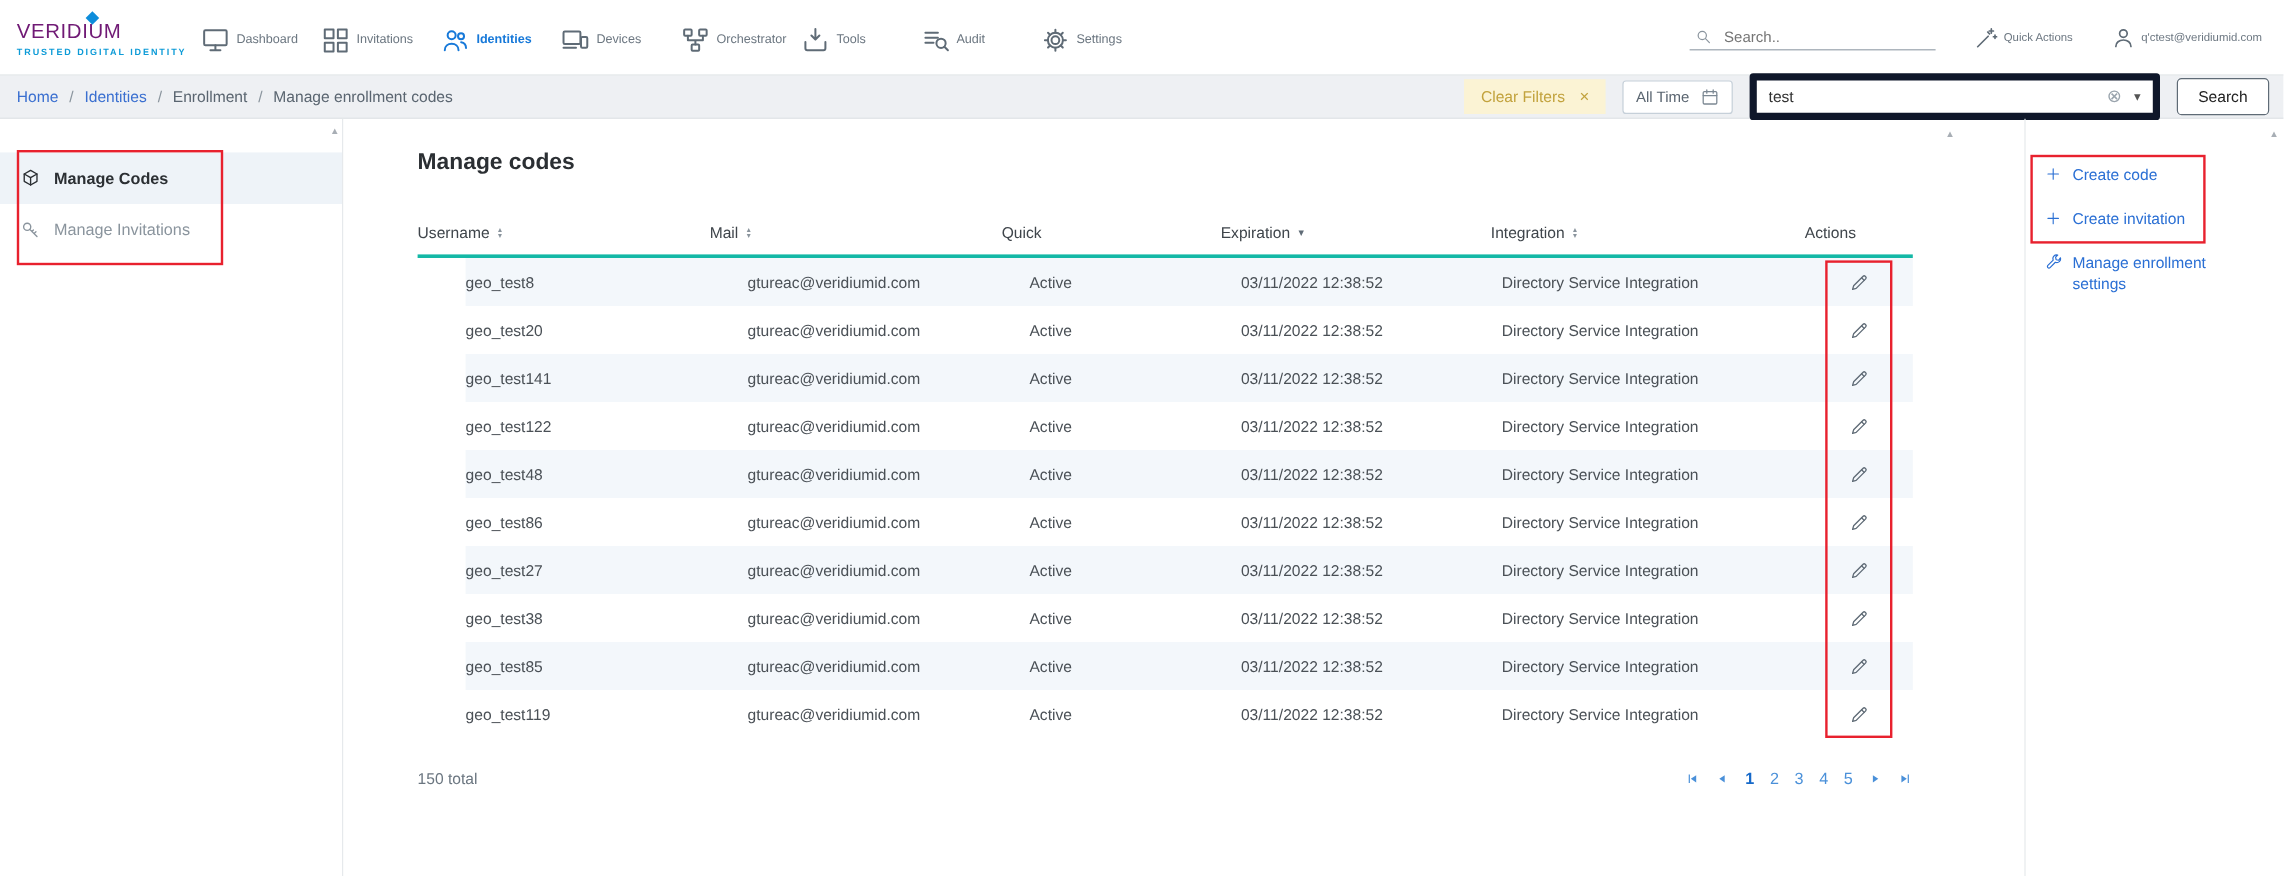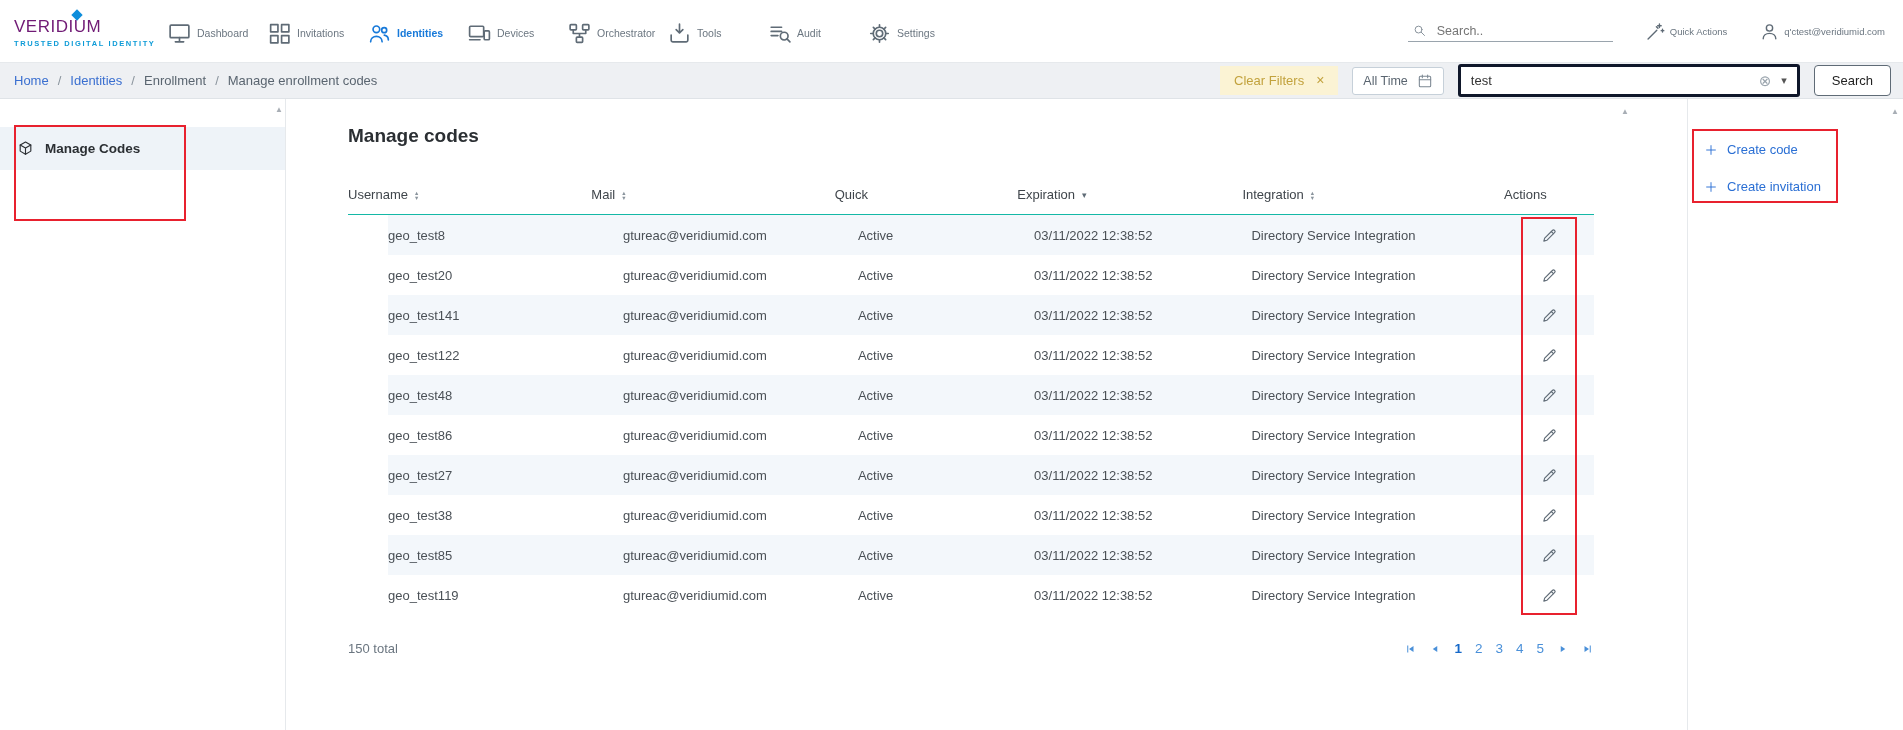--- a/index.html
+++ b/index.html
@@ -36,21 +36,21 @@
   .breadcrumb { display:flex; gap:9px; font-size:13px; align-items:center; }
   .crumb { color:#5a6570; }
   .crumb.link { color:#3a6fd0; cursor:pointer; }
   .crumb-sep { color:#8a949d; }
   .filter-area { margin-left:auto; display:flex; align-items:center; gap:14px; }
   .clear-filters { background:#fbf3d4; color:#c2a23d; font-size:13px; padding:7px 14px; display:flex; gap:12px; align-items:center; cursor:pointer; }
   .clear-x { font-size:14px; line-height:13px; }
   .time-box { background:#fff; border:1px solid #c6d0d9; border-radius:3px; padding:5px 10px; display:flex; align-items:center; gap:9px; font-size:12.5px; color:#5a6570; cursor:pointer; }
   .time-box .cal-icon { width:16px; height:16px; color:#7c8893; }
   .time-box .cal-icon svg { width:100%; height:100%; }
-  .filter-search { background:#fff; border:3px solid #0f172a; border-radius:3px; display:flex; align-items:center; padding:6px 10px; width:342px; }
+  .filter-search { background:#fff; border:6px solid #0f172a; border-radius:3px; display:flex; align-items:center; padding:6px 10px; width:342px; }
   .filter-search input { border:none; outline:none; flex:1; font-size:13px; color:#333; background:transparent; }
   .fs-clear { color:#9aa4ad; font-size:15px; cursor:pointer; margin-right:10px; line-height:14px; }
   .fs-dd { color:#555; font-size:11px; cursor:pointer; }
   .search-btn { background:#fff; border:1px solid #5f6b76; border-radius:4px; padding:7px 17px; font-size:13px; color:#222; cursor:pointer; }
 
   
   .page-body { display:flex; height:631px; position:relative; }
   .scroll-arrow { position:absolute; font-size:8px; color:#a8aeb5; cursor:pointer; }
 
   .left-sidebar { width:286px; border-right:1px solid #e6e9ec; position:relative; }
@@ -59,40 +59,40 @@
   .side-item .side-icon { width:17px; height:17px; }
   .side-item .side-icon svg { width:100%; height:100%; }
   .side-item.active { background:#eef3f8; color:#2b2f33; font-weight:bold; }
   .red-box { border:2px solid #e8212e; position:absolute; pointer-events:none; }
   .red-box-sidebar { left:14px; top:26px; width:172px; height:96px; }
 
   main { flex:1; padding:26px 0 0 62px; position:relative; }
   .main-title { font-size:19px; font-weight:bold; color:#2b2f33; margin-bottom:28px; }
   .table-wrap { position:relative; width:1246px; }
   .grid-row { display:grid; grid-template-columns:2fr 2fr 1.5fr 1.85fr 2.15fr 90px; align-items:center; }
-  .thead { border-bottom:1px solid #14b8a6; height:40px; font-size:13px; color:#3f454b; }
+  .thead { border-bottom:3px solid #14b8a6; height:40px; font-size:13px; color:#3f454b; }
   .th { display:flex; align-items:center; gap:7px; }
   .sort { display:flex; flex-direction:column; font-size:6.5px; line-height:5px; color:#8a949d; }
   .sort-single { font-size:9px; color:#5f6b76; }
   .tr { height:40px; font-size:13px; color:#4a5056;margin-left:40px; }
   .tr.alt { background:#f3f7fb; }
   .td.actions { display:flex; justify-content:center; }
   .pencil { width:17px; height:17px; color:#5f6b76; cursor:pointer; }
   .pencil svg { width:100%; height:100%; }
   .red-box-actions { top:42px; height:398px; left:calc(100% - 73px); width:56px; }
 
   .table-footer { display:flex; justify-content:space-between; align-items:center; width:1246px; margin-top:26px; font-size:13px; color:#6b7680; }
   .pagination { display:flex; align-items:center; gap:13px; color:#4a90d9; }
   .pag-arrow { width:12px; height:12px; cursor:pointer; color:#4a90d9; }
   .pag-arrow svg { width:100%; height:100%; }
   .page-num { cursor:pointer; font-size:13.5px; color:#4a90d9; }
   .page-num.current { font-weight:bold; color:#1669c9; }
 
   .right-panel { width:216px; border-left:1px solid #e6e9ec; position:relative; padding:34px 10px 0 16px; }
-  .rp-link { display:flex; align-items:flex-end; gap:9px; color:#2a6fd4; font-size:13px; cursor:pointer; height:24px; margin-bottom:13px; }
+  .rp-link { display:flex; align-items:center; gap:9px; color:#2a6fd4; font-size:13px; cursor:pointer; height:24px; margin-bottom:13px; }
   .rp-link .rp-icon { width:14px; height:14px; }
   .rp-link .rp-icon svg { width:100%; height:100%; }
   .red-box-create { left:4px; top:30px; width:146px; height:74px; }
   .rp-settings { display:flex; gap:8px; color:#2a6fd4; font-size:13px; cursor:pointer; margin-top:16px; line-height:1.35; align-items:flex-start; }
   .rp-settings .rp-icon { width:15px; height:15px; margin-top:1px; }
   .rp-settings .rp-icon svg { width:100%; height:100%; }
   .rp-settings span { width:114px; }
 </style>
 </head>
 <body>
@@ -254,20 +254,29 @@
   <aside class="left-sidebar">
     <div class="side-items">
         <div class="side-item active">
           <span class="side-icon">
             <svg viewBox="0 0 24 24" fill="none" stroke="currentColor" stroke-width="1.6" stroke-linecap="round" stroke-linejoin="round">
               <path d="M12 2.8l7.5 4.3v8.6L12 20l-7.5-4.3V7.1L12 2.8z"></path>
               <path d="M4.5 7.1L12 11.4l7.5-4.3M12 11.4V20"></path>
             </svg>
           </span>
           <span>Manage Codes</span>
+        </div>
+        <div class="side-item">
+          <span class="side-icon">
+            <svg viewBox="0 0 24 24" fill="none" stroke="currentColor" stroke-width="1.6" stroke-linecap="round" stroke-linejoin="round">
+              <circle cx="8" cy="8.5" r="4.2"></circle>
+              <path d="M11 11.5l8.5 8.5M16 16.5l2.3-2.3M13.5 14l1.8-1.8"></path>
+            </svg>
+          </span>
+          <span>Manage Invitations</span>
         </div>
       </div>
     <div class="red-box red-box-sidebar"></div>
     <span class="scroll-arrow" style="right:2px; top:6px;">▲</span>
   </aside>
 
   <main>
     <h2 class="main-title">Manage codes</h2>
     <div class="table-wrap">
       <div class="grid-row thead">
@@ -501,16 +510,24 @@
     </div>
     <div class="rp-link">
       <span class="rp-icon">
           <svg viewBox="0 0 24 24" fill="none" stroke="currentColor" stroke-width="1.6" stroke-linecap="round" stroke-linejoin="round">
             <path d="M12 4.5v15M4.5 12h15"></path>
           </svg>
         </span>
       <span>Create invitation</span>
     </div>
     <div class="red-box red-box-create"></div>
+    <div class="rp-settings">
+      <span class="rp-icon">
+          <svg viewBox="0 0 24 24" fill="none" stroke="currentColor" stroke-width="1.6" stroke-linecap="round" stroke-linejoin="round">
+            <path d="M20.8 6.1a5 5 0 0 1-6.7 6L7 19.2a2 2 0 1 1-2.9-2.9l7.1-7.1a5 5 0 0 1 6-6.7L14.4 5.3l.7 3.4 3.4.7 2.3-3.3z"></path>
+          </svg>
+        </span>
+      <span>Manage enrollment settings</span>
+    </div>
   </aside>
 
   <span class="scroll-arrow" style="right:4px; top:8px;">▲</span>
 </div>
 
 </body></html>

